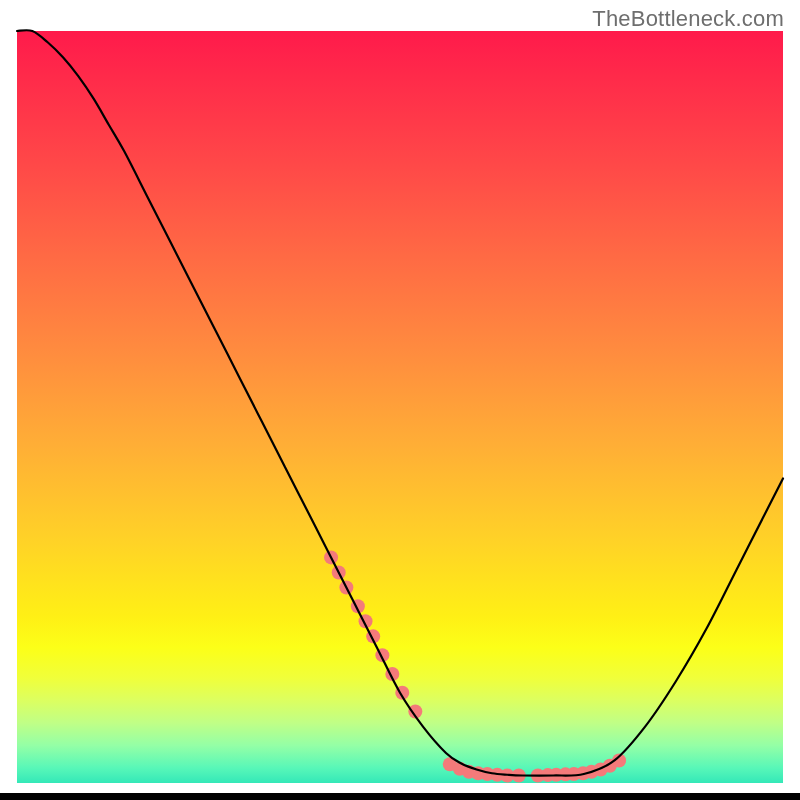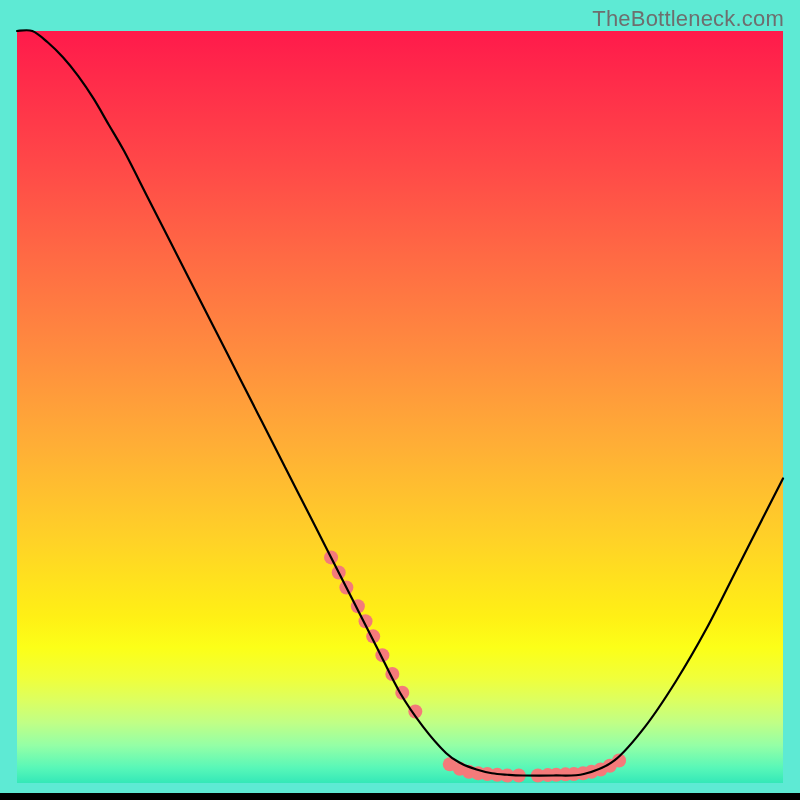--- a/index.html
+++ b/index.html
@@ -9,21 +9,21 @@
     height: 800px;
     background: #000;
     overflow: hidden;
   }
   .frame {
     position: absolute;
     left: 0;
     top: 0;
     width: 800px;
     height: 793px;
-    background: #5eead4;
+    background: #ffffff;
   }
   .plot {
     position: absolute;
     left: 17px;
     top: 31px;
     width: 766px;
     height: 752px;
     background: linear-gradient(to bottom,
       #ff1a4b 0%,
       #ff2a4a 6%,

